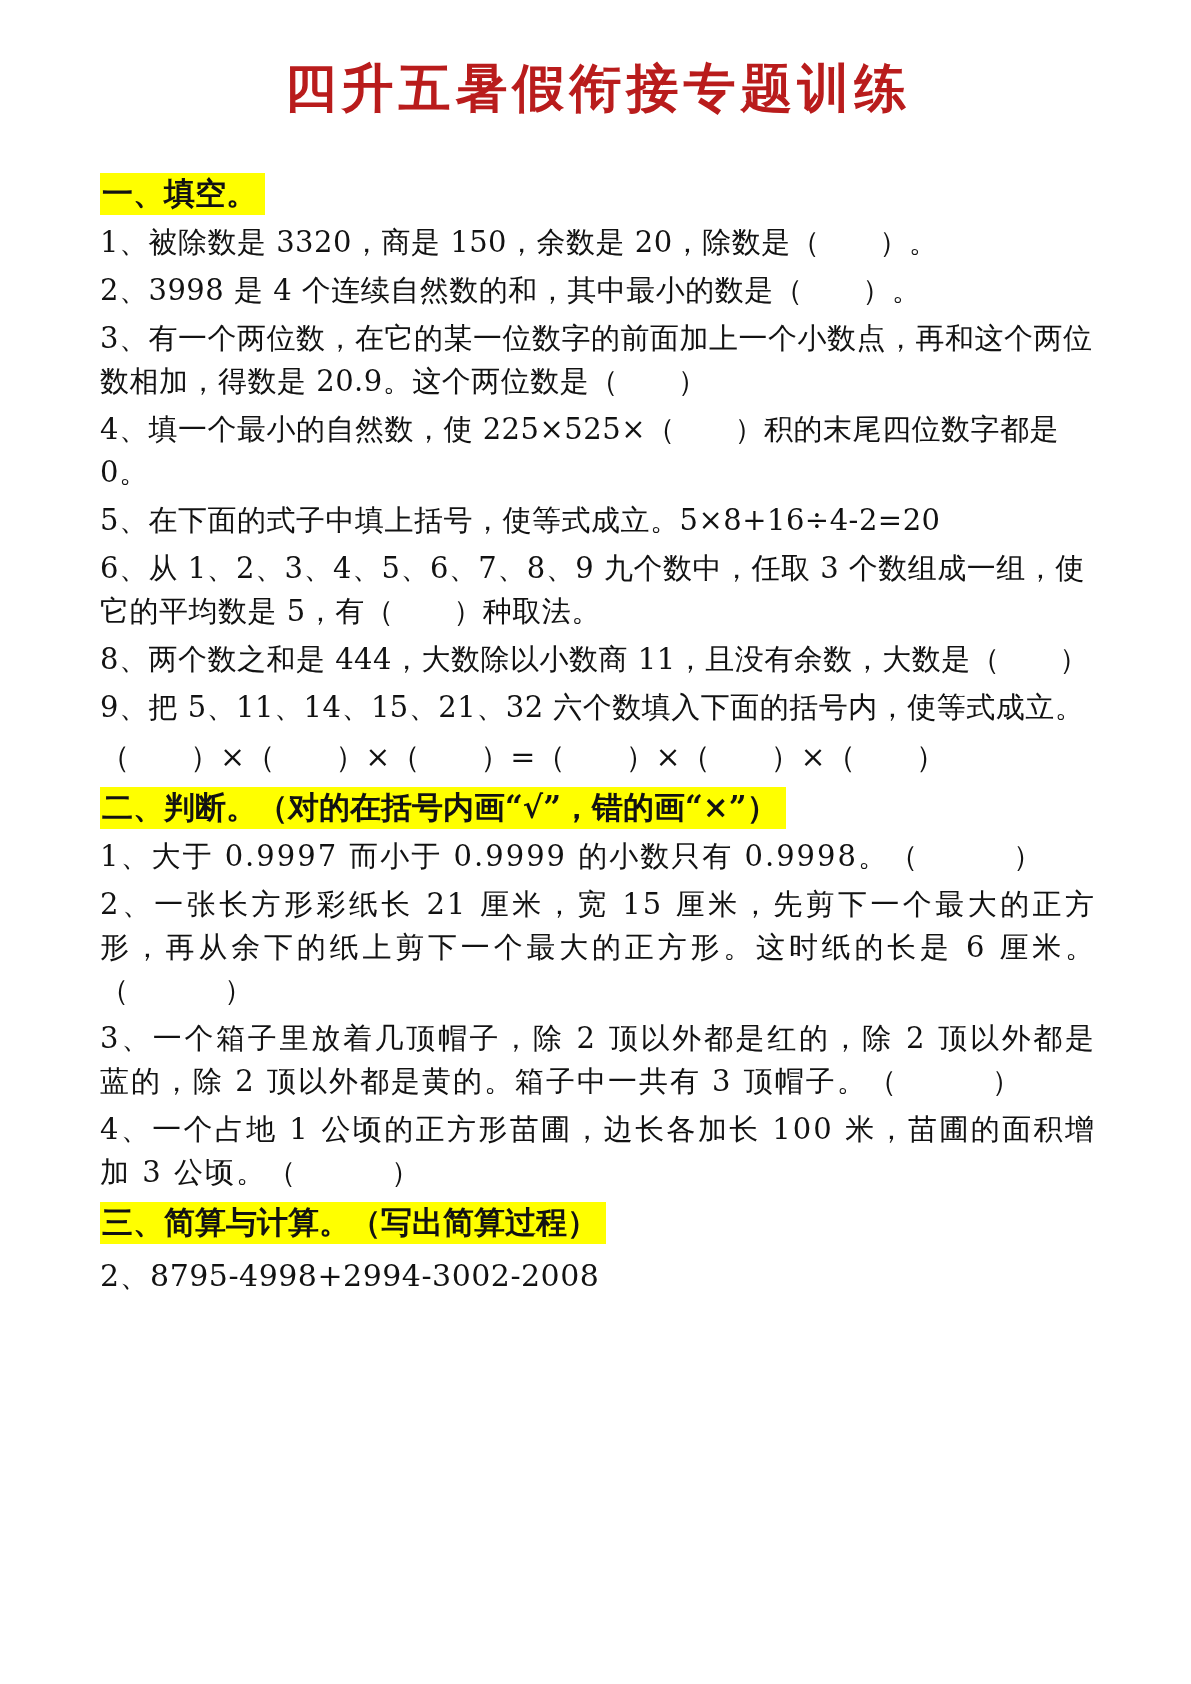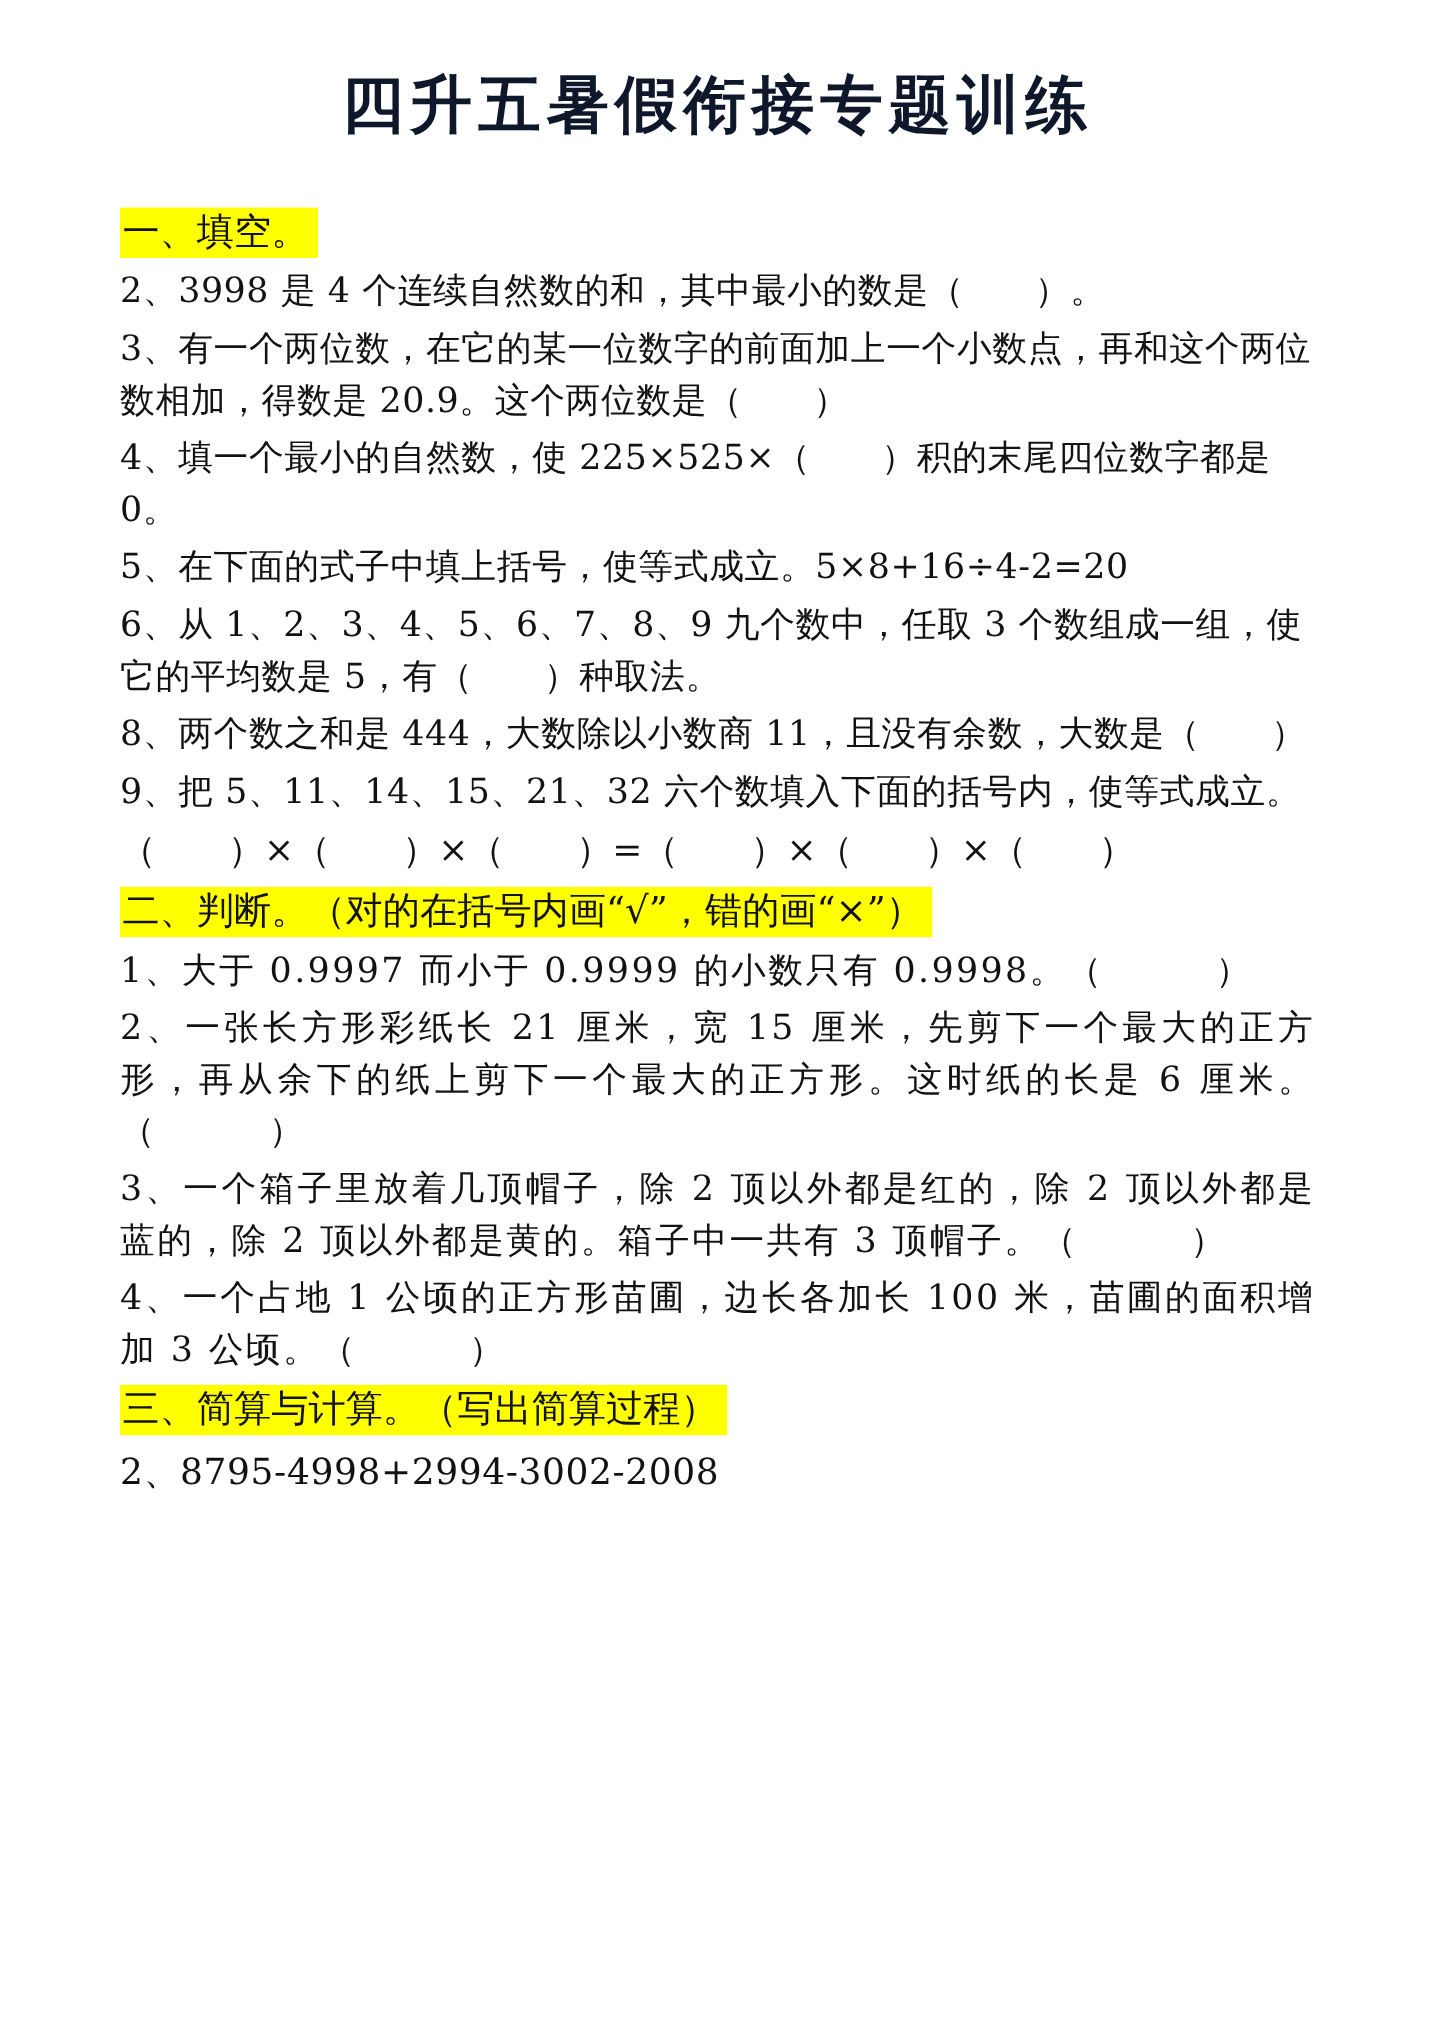--- a/index.html
+++ b/index.html
@@ -12,33 +12,33 @@
     position: relative;
     overflow: hidden;
   }
   .page {
     position: absolute;
     left: 100px;
     top: 58px;
     width: 996px;
   }
   .doc-title {
-    color: #0f172a;
+    color: #b91c1c;
     font-size: 52px;
     font-weight: bold;
     text-align: center;
     letter-spacing: 5px;
     line-height: 1.15;
     margin: 0 10px 52px 10px;
     white-space: nowrap;
   }
   .section { margin: 0; }
   .section-heading {
     font-size: 31px;
-    font-weight: normal;
+    font-weight: bold;
     line-height: 46px;
     margin: 2px 0 4px 0;
   }
   .hl {
     background: #ffff00;
     padding: 2px 8px 4px 2px;
     box-decoration-break: clone;
   }
   .problem {
     font-size: 29px;
@@ -72,20 +72,21 @@
 <body>
 
 <div class="page">
 
   <h1 class="doc-title">四升五暑假衔接专题训练</h1>
 
   <div class="section">
     <div class="section-heading">
       <span class="hl">一、填空。</span>
     </div>
+    <p class="problem">1、被除数是 3320，商是 150，余数是 20，除数是（　　）。</p>
     <p class="problem">2、3998 是 4 个连续自然数的和，其中最小的数是（　　）。</p>
     <p class="problem">3、有一个两位数，在它的某一位数字的前面加上一个小数点，再和这个两位数相加，得数是 20.9。这个两位数是（　　）</p>
     <p class="problem">4、填一个最小的自然数，使 225×525×（　　）积的末尾四位数字都是 0。</p>
     <p class="problem">5、在下面的式子中填上括号，使等式成立。5×8+16÷4-2=20</p>
     <p class="problem">6、从 1、2、3、4、5、6、7、8、9 九个数中，任取 3 个数组成一组，使它的平均数是 5，有（　　）种取法。</p>
     <p class="problem">8、两个数之和是 444，大数除以小数商 11，且没有余数，大数是（　　）</p>
     <p class="problem">9、把 5、11、14、15、21、32 六个数填入下面的括号内，使等式成立。</p>
     <p class="brackets-row">（　　）×（　　）×（　　）=（　　）×（　　）×（　　）</p>
   </div>
 

